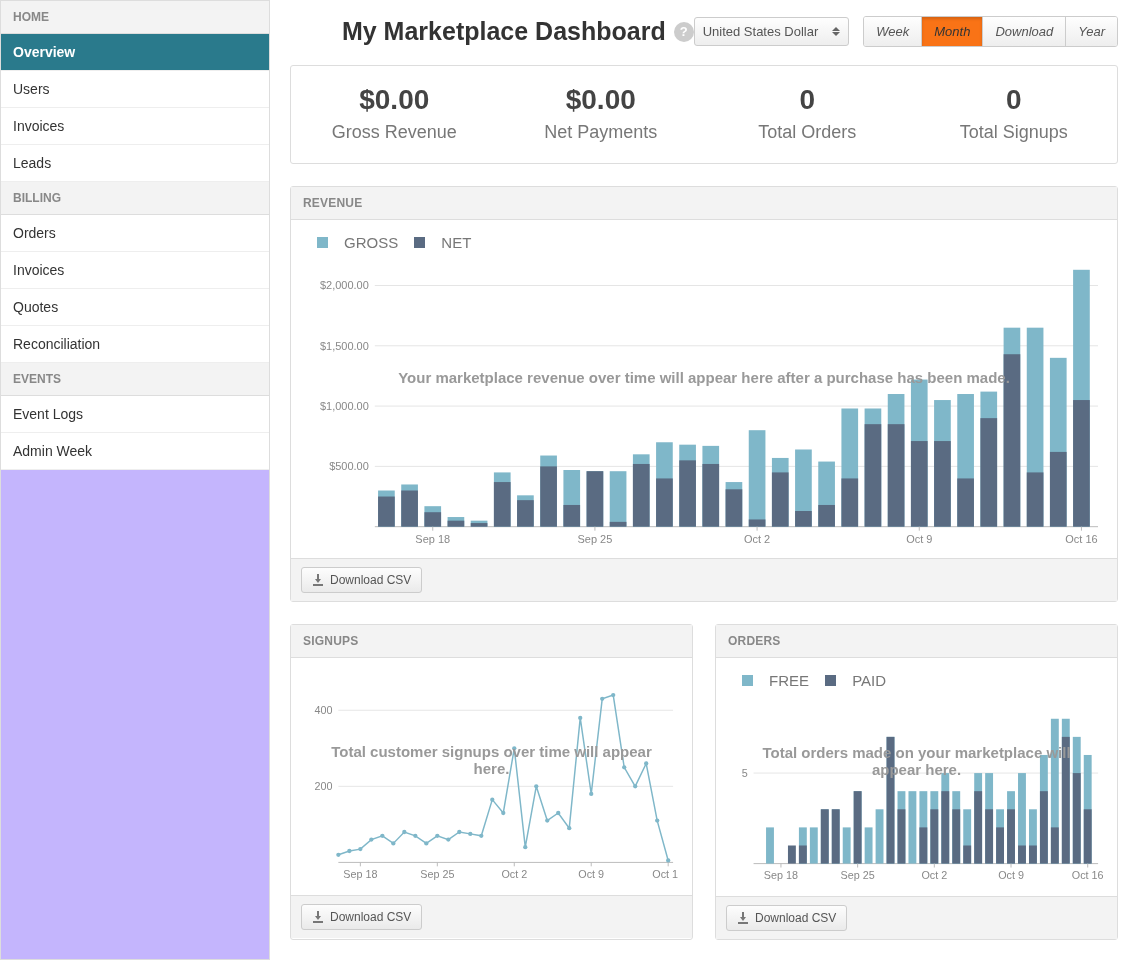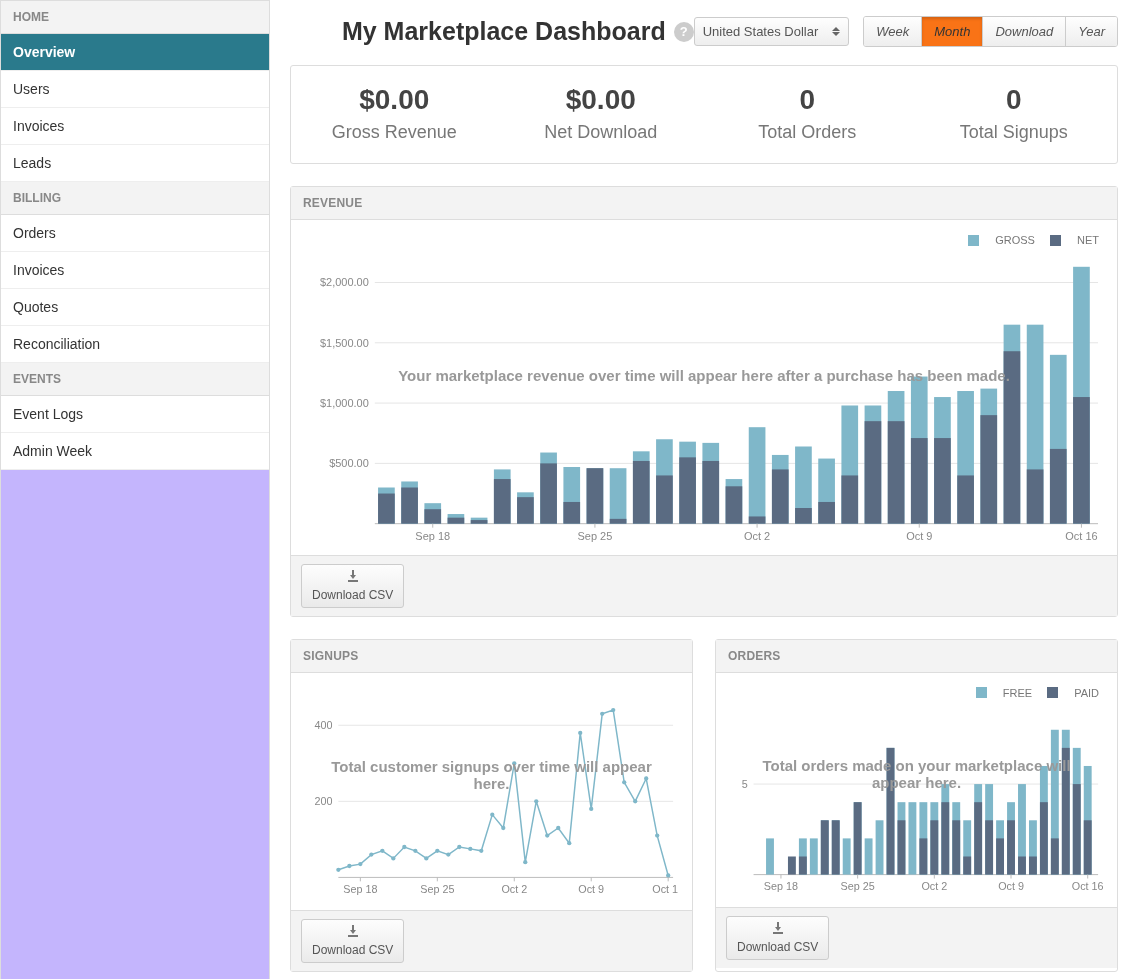--- a/index.html
+++ b/index.html
@@ -23,24 +23,24 @@
 .period-group button{ border:none; background:linear-gradient(#fefefe,#eee); color:#555; padding:7px 12px; font-size:13px; cursor:pointer; border-left:1px solid #ccc;font-style:italic;}
 .period-group button:first-child{border-left:none;}
 .period-group button.active{ background:#f97316; color:#333; box-shadow: inset 0 2px 3px rgba(0,0,0,0.15);}
 .card { border:1px solid #ddd; border-radius:3px; background:#fff; margin-bottom:22px; }
 .kpi-row { display:flex; }
 .kpi { flex:1; text-align:center; padding:18px 6px 20px;}
 .kpi .val{ font-size:28px; font-weight:bold; color:#444;}
 .kpi .lbl{ color:#777; font-size:18px; margin-top:6px;}
 .card-head { background:#f3f3f3; border-bottom:1px solid #ddd; padding:9px 12px; color:#888; font-size:12px; font-weight:bold; letter-spacing:.2px;}
 .card-foot { background:#f3f3f3; border-top:1px solid #ddd; padding:8px 10px;}
-.btn { display:inline-flex; align-items:center; gap:6px; border:1px solid #ccc; background:linear-gradient(#fdfdfd,#eaeaea); color:#555; padding:5px 10px; border-radius:3px; font-size:12px; cursor:pointer;flex-direction:column;}
+.btn { display:inline-flex; align-items:center; gap:6px; border:1px solid #ccc; background:linear-gradient(#fdfdfd,#eaeaea); color:#555; padding:5px 10px; border-radius:3px; font-size:12px; cursor:pointer;}
 .chart-body { position:relative; padding:10px 14px 4px 14px; }
 .chart-overlay { position:absolute; left:0; right:0; top:44%; text-align:center; color:#999; font-size:15px; font-weight:bold; pointer-events:none; padding:0 30px;}
-.legend { text-align:right; font-size:11px; color:#777; padding:4px 4px 0 0;}
+.legend { font-size:15px; color:#777; padding:4px 4px 0 0;}
 .legend span{ display:inline-flex; align-items:center; gap:4px; margin-left:12px;}
 .swatch{ width:11px; height:11px; display:inline-block;}
 .c-gross{ background:#7fb7c9;}
 .c-net{ background:#5a6b82;}
 .c-free{ background:#7fb7c9;}
 .c-paid{ background:#5a6b82;}
 .two-col { display:flex; gap:22px;}
 .two-col .card{ flex:1; margin-bottom:0;}
 svg text{ font-family:inherit; font-size:11px; fill:#888;}
 svg .grid{ stroke:#e5e5e5; stroke-width:1;}
@@ -93,21 +93,21 @@
     </div>
 
     <div class="card">
       <div class="kpi-row" id="kpi-row">
           <div class="kpi">
             <div class="val">$0.00</div>
             <div class="lbl">Gross Revenue</div>
           </div>
           <div class="kpi">
             <div class="val">$0.00</div>
-            <div class="lbl">Net Download</div>
+            <div class="lbl">Net Payments</div>
           </div>
           <div class="kpi">
             <div class="val">0</div>
             <div class="lbl">Total Orders</div>
           </div>
           <div class="kpi">
             <div class="val">0</div>
             <div class="lbl">Total Signups</div>
           </div>
         </div>

